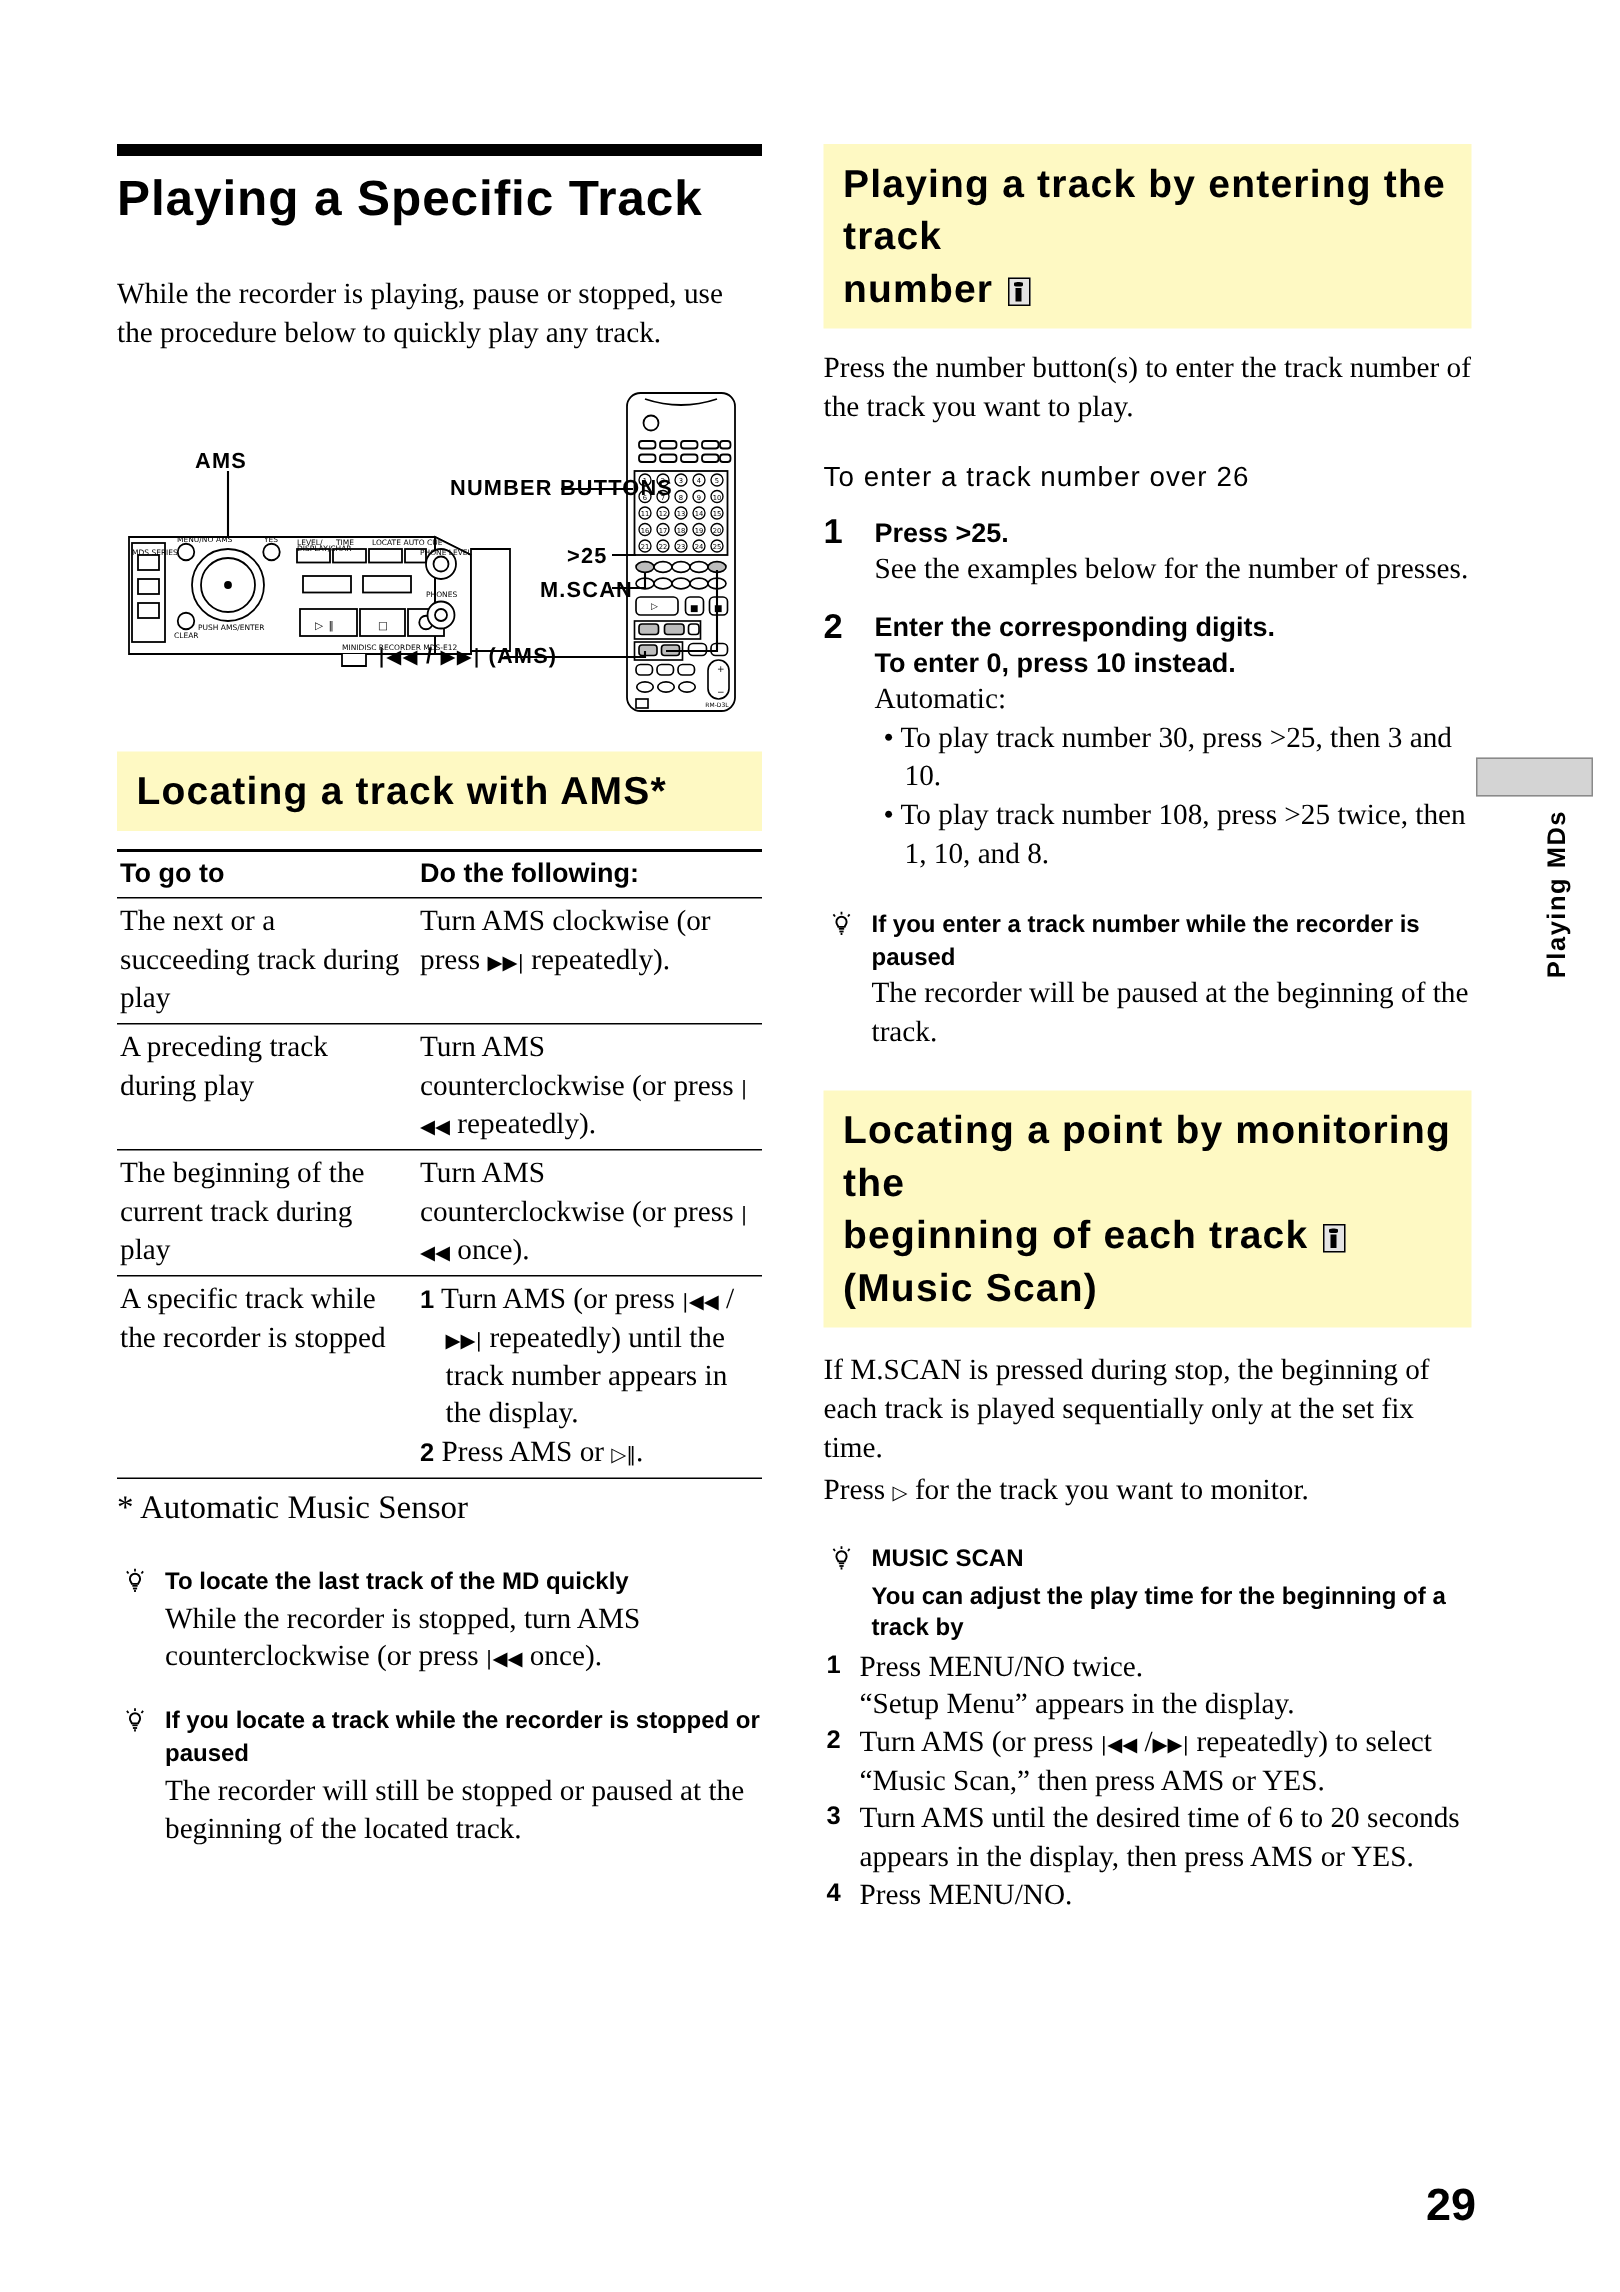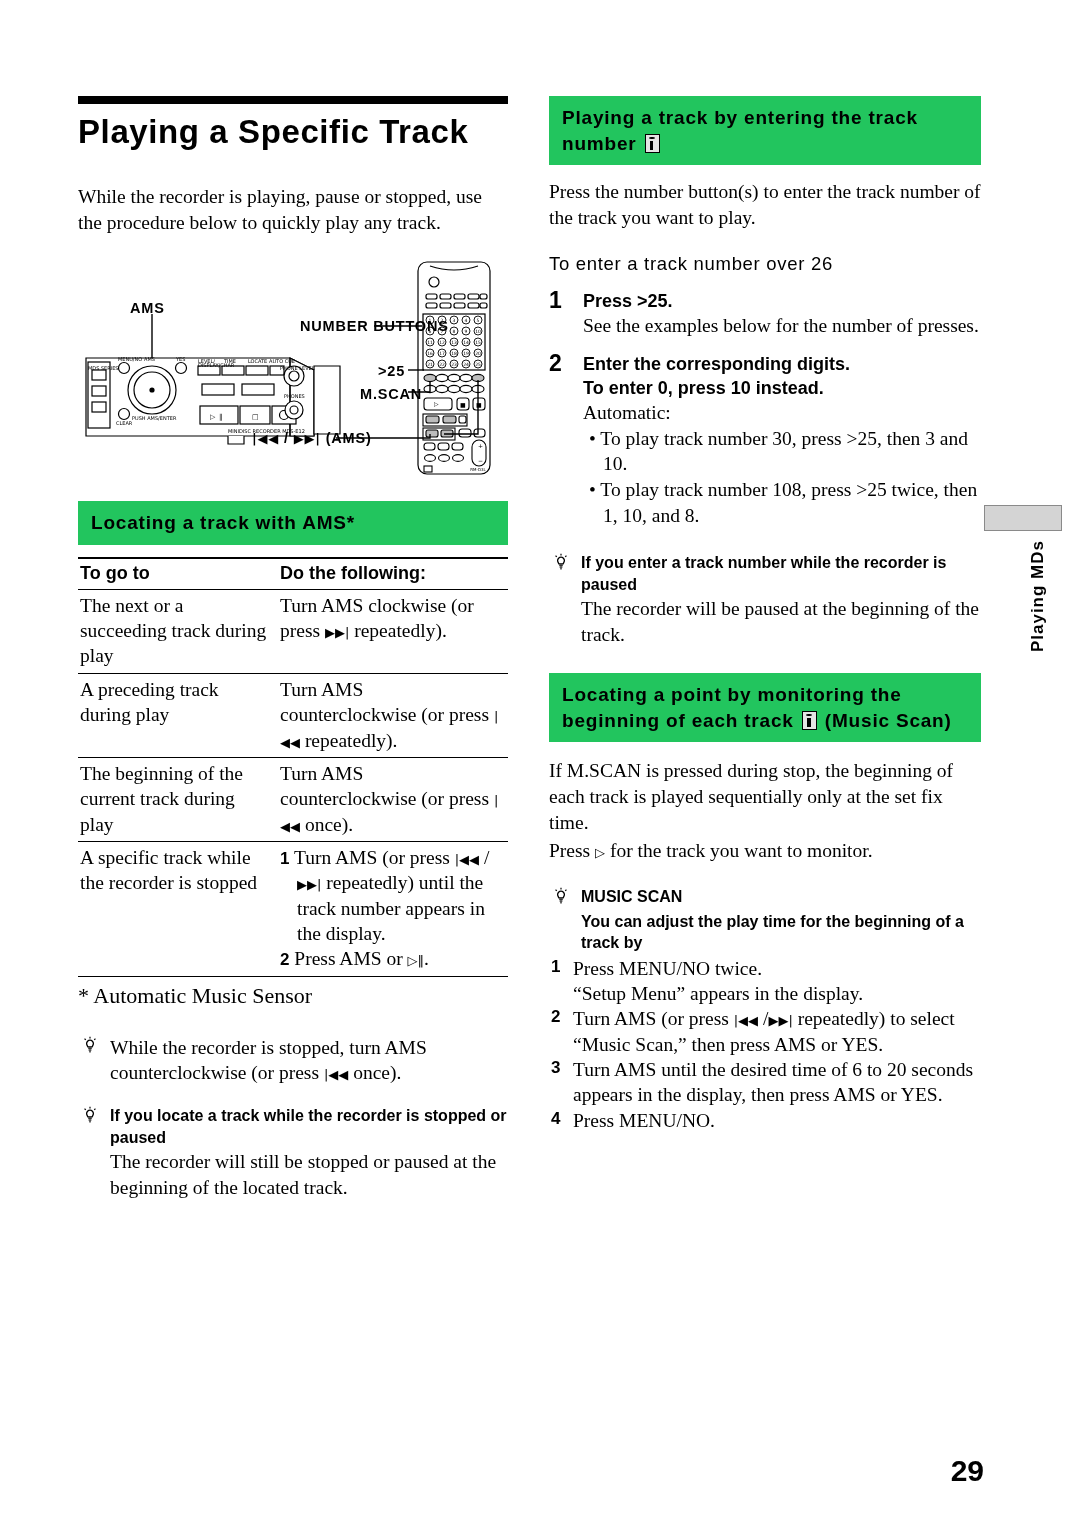--- a/index.html
+++ b/index.html
@@ -48,24 +48,24 @@
   }
 
   .body-text {
     font-size: 19.5px;
     line-height: 1.33;
     margin: 0 0 10px 0;
   }
 
   
   .band {
-    background: #22c55e;
-    font-family: "Liberation Sans", sans-serif;
-    font-weight: bold;
-    font-size: 19px;
+    background: #fef9c3;
+    font-family: "Liberation Sans", sans-serif;
+    font-weight: bold;
+    font-size: 26px;
     letter-spacing: 0.8px;
     padding: 9px 12px 9px 13px;
     line-height: 1.35;
     box-sizing: border-box;
   }
   .band-right { width: 432px; }
   .band-left  { width: 430px; }
 
   
   .remote-icon {
@@ -552,20 +552,21 @@
           <rect x="8.2" y="11.6" width="3.6" height="1.2" fill="#000"></rect>
           <rect x="8.6" y="13.4" width="2.8" height="1.2" fill="#000"></rect>
           <path d="M10 14.8 v1.6" stroke="#000" stroke-width="1.2"></path>
           <g stroke="#000" stroke-width="1.2">
             <path d="M10 0.8 v1.8"></path>
               <path d="M4.6 2.6 l1.1 1.4"></path>
               <path d="M15.4 2.6 l-1.1 1.4"></path>
           </g>
         </svg>
       </span>
+      <div class="tip-head">To locate the last track of the MD quickly</div>
       <div class="tip-body">While the recorder is stopped, turn AMS counterclockwise (or press <span class="glyph">|◀◀</span> once).</div>
     </div>
 
     <div class="tip" style="margin-top:20px;">
       <span class="bulb">
         <svg width="20" height="20" viewBox="0 0 20 20">
           <path d="M10 4.2 a3.4 3.4 0 0 1 3.4 3.4 c0 1.6-1.1 2.3-1.3 3.3 h-4.2 c-.2-1-1.3-1.7-1.3-3.3 A3.4 3.4 0 0 1 10 4.2 z" fill="none" stroke="#000" stroke-width="1.3"></path>
           <rect x="8.2" y="11.6" width="3.6" height="1.2" fill="#000"></rect>
           <rect x="8.6" y="13.4" width="2.8" height="1.2" fill="#000"></rect>
           <path d="M10 14.8 v1.6" stroke="#000" stroke-width="1.2"></path>

